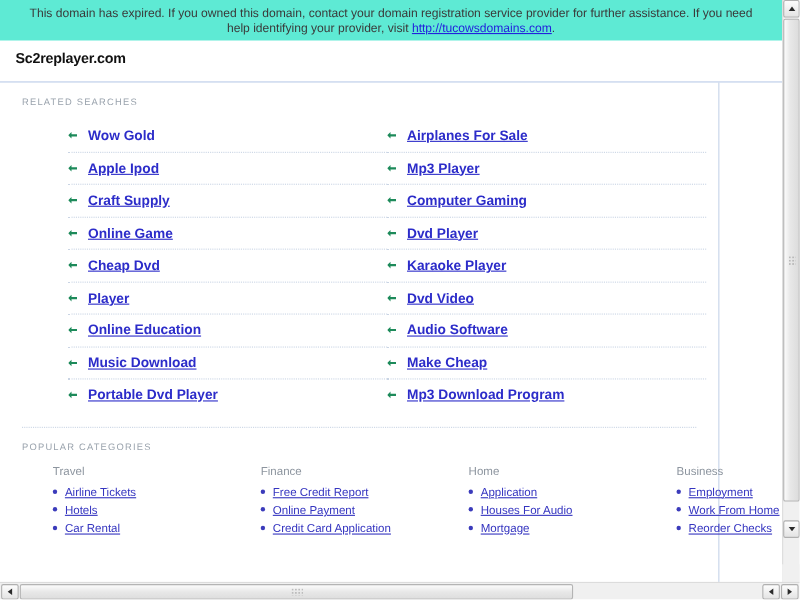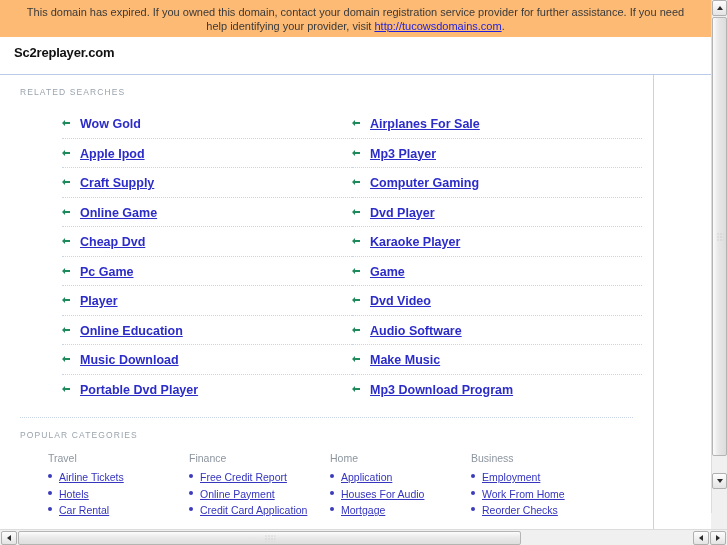--- a/index.html
+++ b/index.html
@@ -35,21 +35,21 @@
     background: #fff;
   }
 
   
   #notice {
     padding: 5px 22px 4px 22px;
     text-align: center;
     font-size: 11px;
     line-height: 14px;
     color: #3a3a3a;
-    background: #fdba74;
+    background: #5eead4;
   }
   #notice a {
     color: #2222dd;
     text-decoration: underline;
   }
 
   
   #titlebar {
     padding: 4px 0 9px 14px;
     background: #fff;
@@ -147,20 +147,21 @@
   
   #cat-rule {
     border-top: 1px dotted #c9d4e4;
     margin: 14px 20px 0 20px;
   }
 
   
   #cat-grid {
     display: flex;
     padding: 12px 0 0 48px;
+    gap: 48px;
   }
   .cat-col {
     width: 141px;
     flex: 0 0 141px;
   }
   .cat-title {
     font-size: 10.5px;
     color: #8d959f;
     margin-bottom: 4px;
   }
@@ -421,25 +422,20 @@
                 </span><a href="#" class="rel-link">Online Game</a></div>
               <div class="rel-item"><span class="arrow-icon">
                   <svg width="8" height="8" viewBox="0 0 8 8" xmlns="http://www.w3.org/2000/svg">
                     <path d="M0 4 L3 1 L3 3 L8 3 L8 5 L3 5 L3 7 Z" fill="#1d8a5a"></path>
                   </svg>
                 </span><a href="#" class="rel-link">Cheap Dvd</a></div>
               <div class="rel-item"><span class="arrow-icon">
                   <svg width="8" height="8" viewBox="0 0 8 8" xmlns="http://www.w3.org/2000/svg">
                     <path d="M0 4 L3 1 L3 3 L8 3 L8 5 L3 5 L3 7 Z" fill="#1d8a5a"></path>
                   </svg>
-                </span><a href="#" class="rel-link">Pc Game</a></div>
-              <div class="rel-item"><span class="arrow-icon">
-                  <svg width="8" height="8" viewBox="0 0 8 8" xmlns="http://www.w3.org/2000/svg">
-                    <path d="M0 4 L3 1 L3 3 L8 3 L8 5 L3 5 L3 7 Z" fill="#1d8a5a"></path>
-                  </svg>
                 </span><a href="#" class="rel-link">Player</a></div>
               <div class="rel-item"><span class="arrow-icon">
                   <svg width="8" height="8" viewBox="0 0 8 8" xmlns="http://www.w3.org/2000/svg">
                     <path d="M0 4 L3 1 L3 3 L8 3 L8 5 L3 5 L3 7 Z" fill="#1d8a5a"></path>
                   </svg>
                 </span><a href="#" class="rel-link">Online Education</a></div>
               <div class="rel-item"><span class="arrow-icon">
                   <svg width="8" height="8" viewBox="0 0 8 8" xmlns="http://www.w3.org/2000/svg">
                     <path d="M0 4 L3 1 L3 3 L8 3 L8 5 L3 5 L3 7 Z" fill="#1d8a5a"></path>
                   </svg>
@@ -473,36 +469,31 @@
                 </span><a href="#" class="rel-link">Dvd Player</a></div>
               <div class="rel-item"><span class="arrow-icon">
                   <svg width="8" height="8" viewBox="0 0 8 8" xmlns="http://www.w3.org/2000/svg">
                     <path d="M0 4 L3 1 L3 3 L8 3 L8 5 L3 5 L3 7 Z" fill="#1d8a5a"></path>
                   </svg>
                 </span><a href="#" class="rel-link">Karaoke Player</a></div>
               <div class="rel-item"><span class="arrow-icon">
                   <svg width="8" height="8" viewBox="0 0 8 8" xmlns="http://www.w3.org/2000/svg">
                     <path d="M0 4 L3 1 L3 3 L8 3 L8 5 L3 5 L3 7 Z" fill="#1d8a5a"></path>
                   </svg>
-                </span><a href="#" class="rel-link">Game</a></div>
-              <div class="rel-item"><span class="arrow-icon">
-                  <svg width="8" height="8" viewBox="0 0 8 8" xmlns="http://www.w3.org/2000/svg">
-                    <path d="M0 4 L3 1 L3 3 L8 3 L8 5 L3 5 L3 7 Z" fill="#1d8a5a"></path>
-                  </svg>
                 </span><a href="#" class="rel-link">Dvd Video</a></div>
               <div class="rel-item"><span class="arrow-icon">
                   <svg width="8" height="8" viewBox="0 0 8 8" xmlns="http://www.w3.org/2000/svg">
                     <path d="M0 4 L3 1 L3 3 L8 3 L8 5 L3 5 L3 7 Z" fill="#1d8a5a"></path>
                   </svg>
                 </span><a href="#" class="rel-link">Audio Software</a></div>
               <div class="rel-item"><span class="arrow-icon">
                   <svg width="8" height="8" viewBox="0 0 8 8" xmlns="http://www.w3.org/2000/svg">
                     <path d="M0 4 L3 1 L3 3 L8 3 L8 5 L3 5 L3 7 Z" fill="#1d8a5a"></path>
                   </svg>
-                </span><a href="#" class="rel-link">Make Music</a></div>
+                </span><a href="#" class="rel-link">Make Cheap</a></div>
               <div class="rel-item"><span class="arrow-icon">
                   <svg width="8" height="8" viewBox="0 0 8 8" xmlns="http://www.w3.org/2000/svg">
                     <path d="M0 4 L3 1 L3 3 L8 3 L8 5 L3 5 L3 7 Z" fill="#1d8a5a"></path>
                   </svg>
                 </span><a href="#" class="rel-link">Mp3 Download Program</a></div>
             </div>
         </div>
 
         <div id="cat-rule"></div>
 

